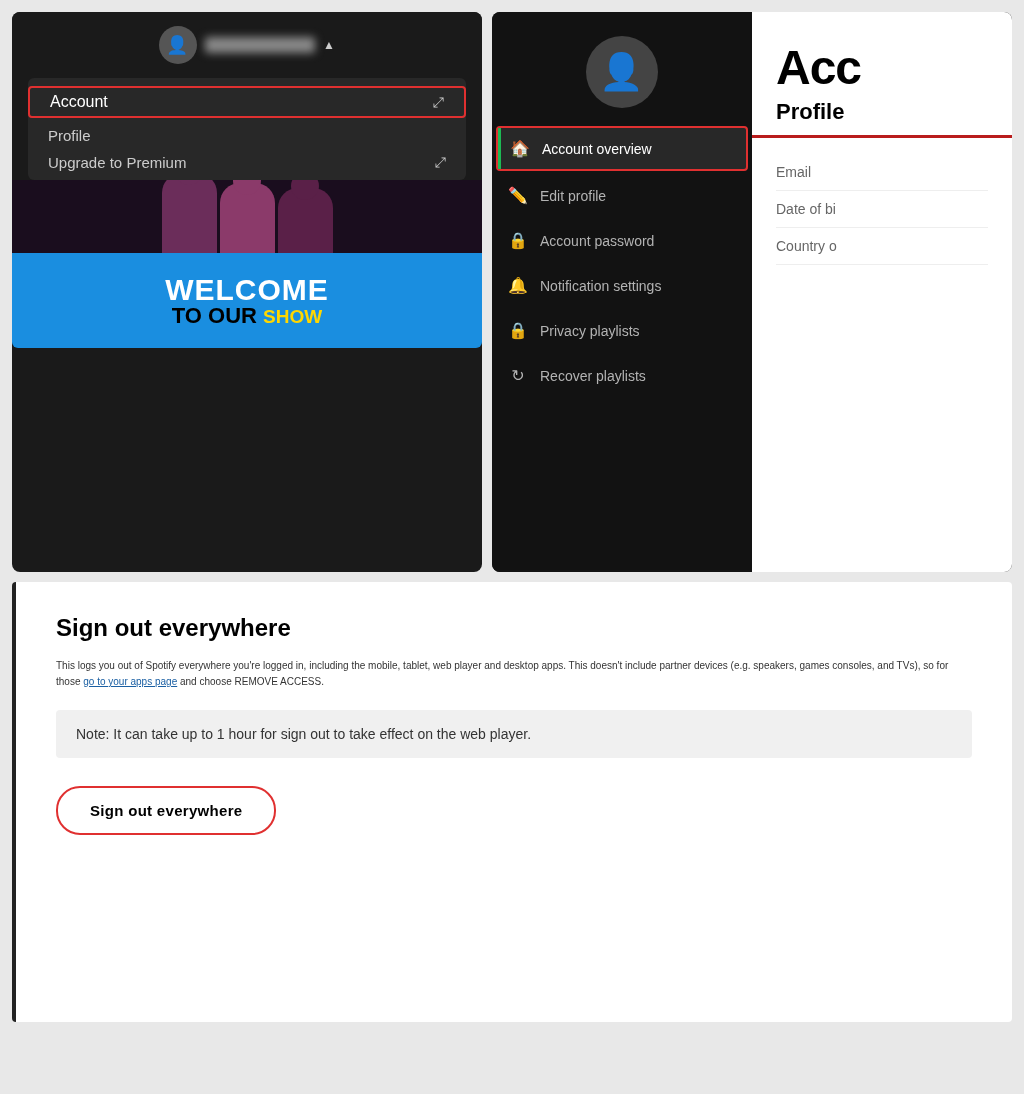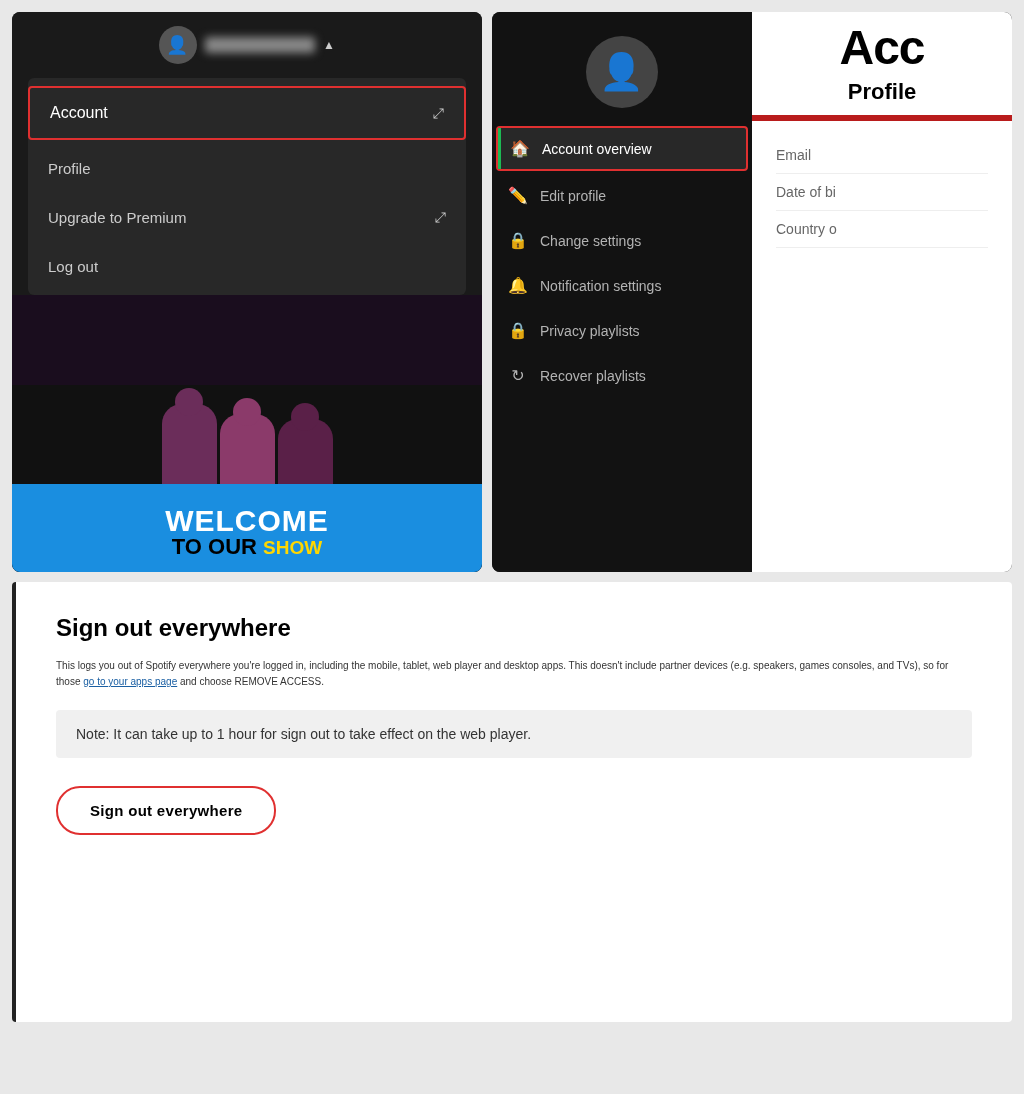--- a/index.html
+++ b/index.html
@@ -66,21 +66,21 @@
       border-radius: 6px;
       margin: 0 16px;
       padding: 4px 0;
       overflow: hidden;
     }
 
     .menu-item {
       display: flex;
       align-items: center;
       justify-content: space-between;
-      padding: 16px 20px;
+      padding: 5px 20px;
       color: #fff;
       font-size: 16px;
       cursor: pointer;
     }
 
     .menu-item.account-item {
       border: 2px solid #e03030;
       border-radius: 4px;
       margin: 4px 0;
     }
@@ -180,23 +180,22 @@
       color: #fff;
     }
 
     .right-content {
       flex: 1;
       background: #fff;
       overflow: hidden;
     }
 
     .right-header {
-      padding: 8px 24px 10px;
-      border-bottom: 6px solid #b91c1c;
-      text-align: center;
+      padding: 28px 24px 10px;
+      border-bottom: 3px solid #b91c1c;
     }
 
     .right-title {
       font-size: 48px;
       font-weight: 900;
       color: #000;
       letter-spacing: -1px;
     }
 
     .right-subtitle {
@@ -262,21 +261,21 @@
       font-size: 15px;
       font-weight: 600;
       color: #000;
       cursor: pointer;
       display: inline-block;
       letter-spacing: 0.3px;
     }
 
     
     .banner-image-container {
-      height: 284px;
+      height: 168px;
       background: #111;
       position: relative;
       overflow: hidden;
       border-radius: 0 0 6px 6px;
       margin-top: 0;
     }
 
     .banner-dark-bg {
       position: absolute;
       top: 0;
@@ -385,23 +384,20 @@
 
       <div class="menu-item profile-item">
         <span>Profile</span>
       </div>
 
       <div class="menu-item upgrade-item">
         <span>Upgrade to Premium</span>
         <span class="ext-icon">⤢</span>
       </div>
 
-      <div class="menu-item logout-item">
-        <span>Log out</span>
-      </div>
     </div>
 
     <div class="banner-image-container">
       <div class="banner-dark-bg"></div>
       <div class="figures">
         <div class="fig fig1"></div>
         <div class="fig fig2"></div>
         <div class="fig fig3"></div>
       </div>
       <div class="welcome-bg">
@@ -430,21 +426,21 @@
         <span>Account overview</span>
       </div>
 
       <div class="nav-item">
         <span class="nav-icon">✏️</span>
         <span>Edit profile</span>
       </div>
 
       <div class="nav-item">
         <span class="nav-icon">🔒</span>
-        <span>Change settings</span>
+        <span>Account password</span>
       </div>
 
       <div class="nav-item">
         <span class="nav-icon">🔔</span>
         <span>Notification settings</span>
       </div>
 
       <div class="nav-item">
         <span class="nav-icon">🔒</span>
         <span>Privacy playlists</span>

